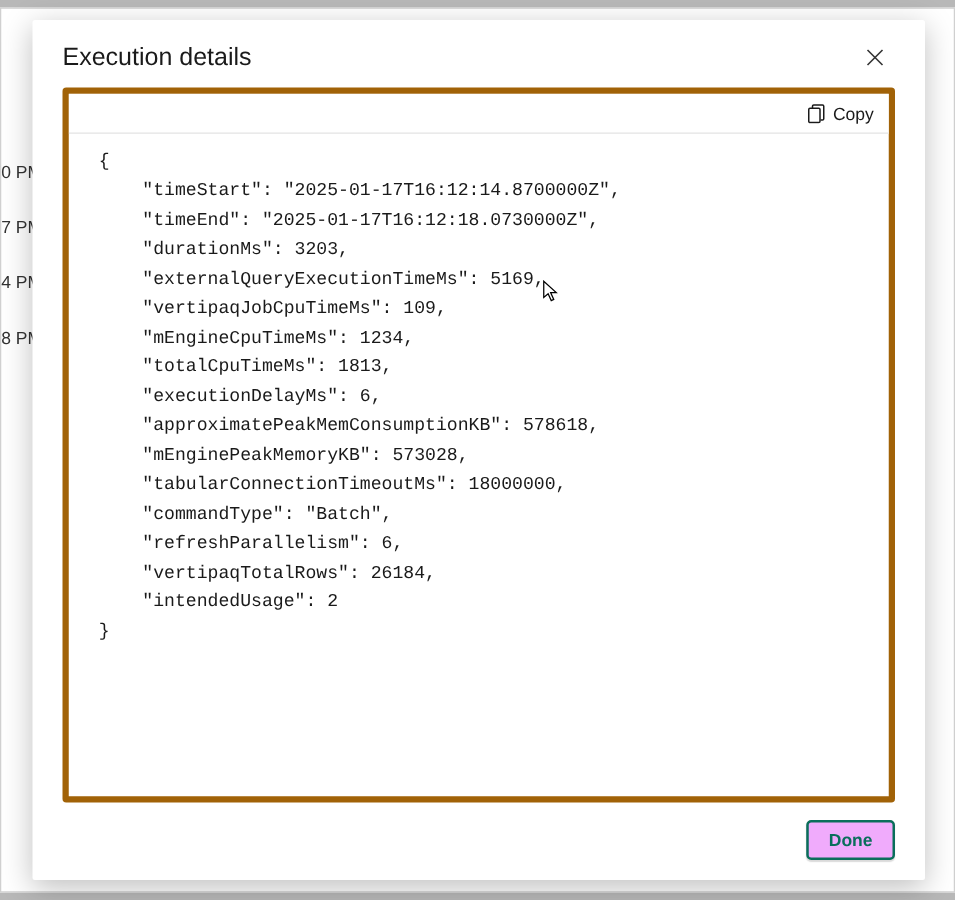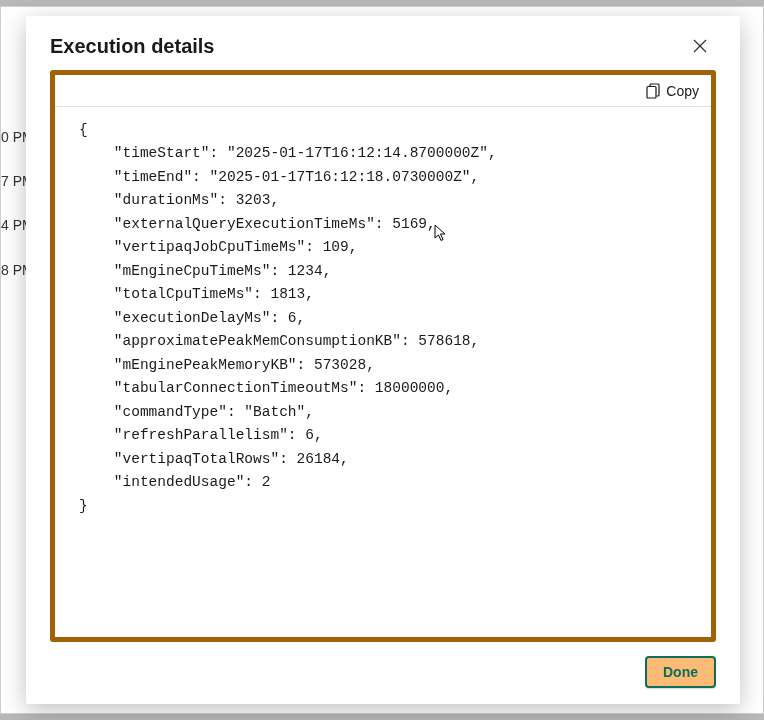--- a/index.html
+++ b/index.html
@@ -47,21 +47,21 @@
       flex-direction: column;
     }
     .dialog-header {
       padding: 14px 24px 8px 24px;
       display: flex;
       align-items: center;
       justify-content: space-between;
     }
     .dialog-title {
       font-size: 20px;
-      font-weight: 700;
+      font-weight: 400;
       color: #1a1a1a;
     }
     .close-btn {
       width: 32px;
       height: 32px;
       display: flex;
       align-items: center;
       justify-content: center;
       cursor: pointer;
       background: transparent;
@@ -115,21 +115,21 @@
       color: #1a1a1a;
       white-space: pre;
       overflow: auto;
     }
     .dialog-footer {
       padding: 14px 24px 16px 24px;
       display: flex;
       justify-content: flex-end;
     }
     .done-btn {
-      background: #fdba74;
+      background: #f0abfc;
       border: 2px solid #0a6e5b;
       color: #0a6e5b;
       font-weight: 600;
       font-size: 14px;
       padding: 6px 16px;
       border-radius: 4px;
       cursor: pointer;
       font-family: inherit;
       box-shadow: 0 1px 1px rgba(0,0,0,0.15);
     }

